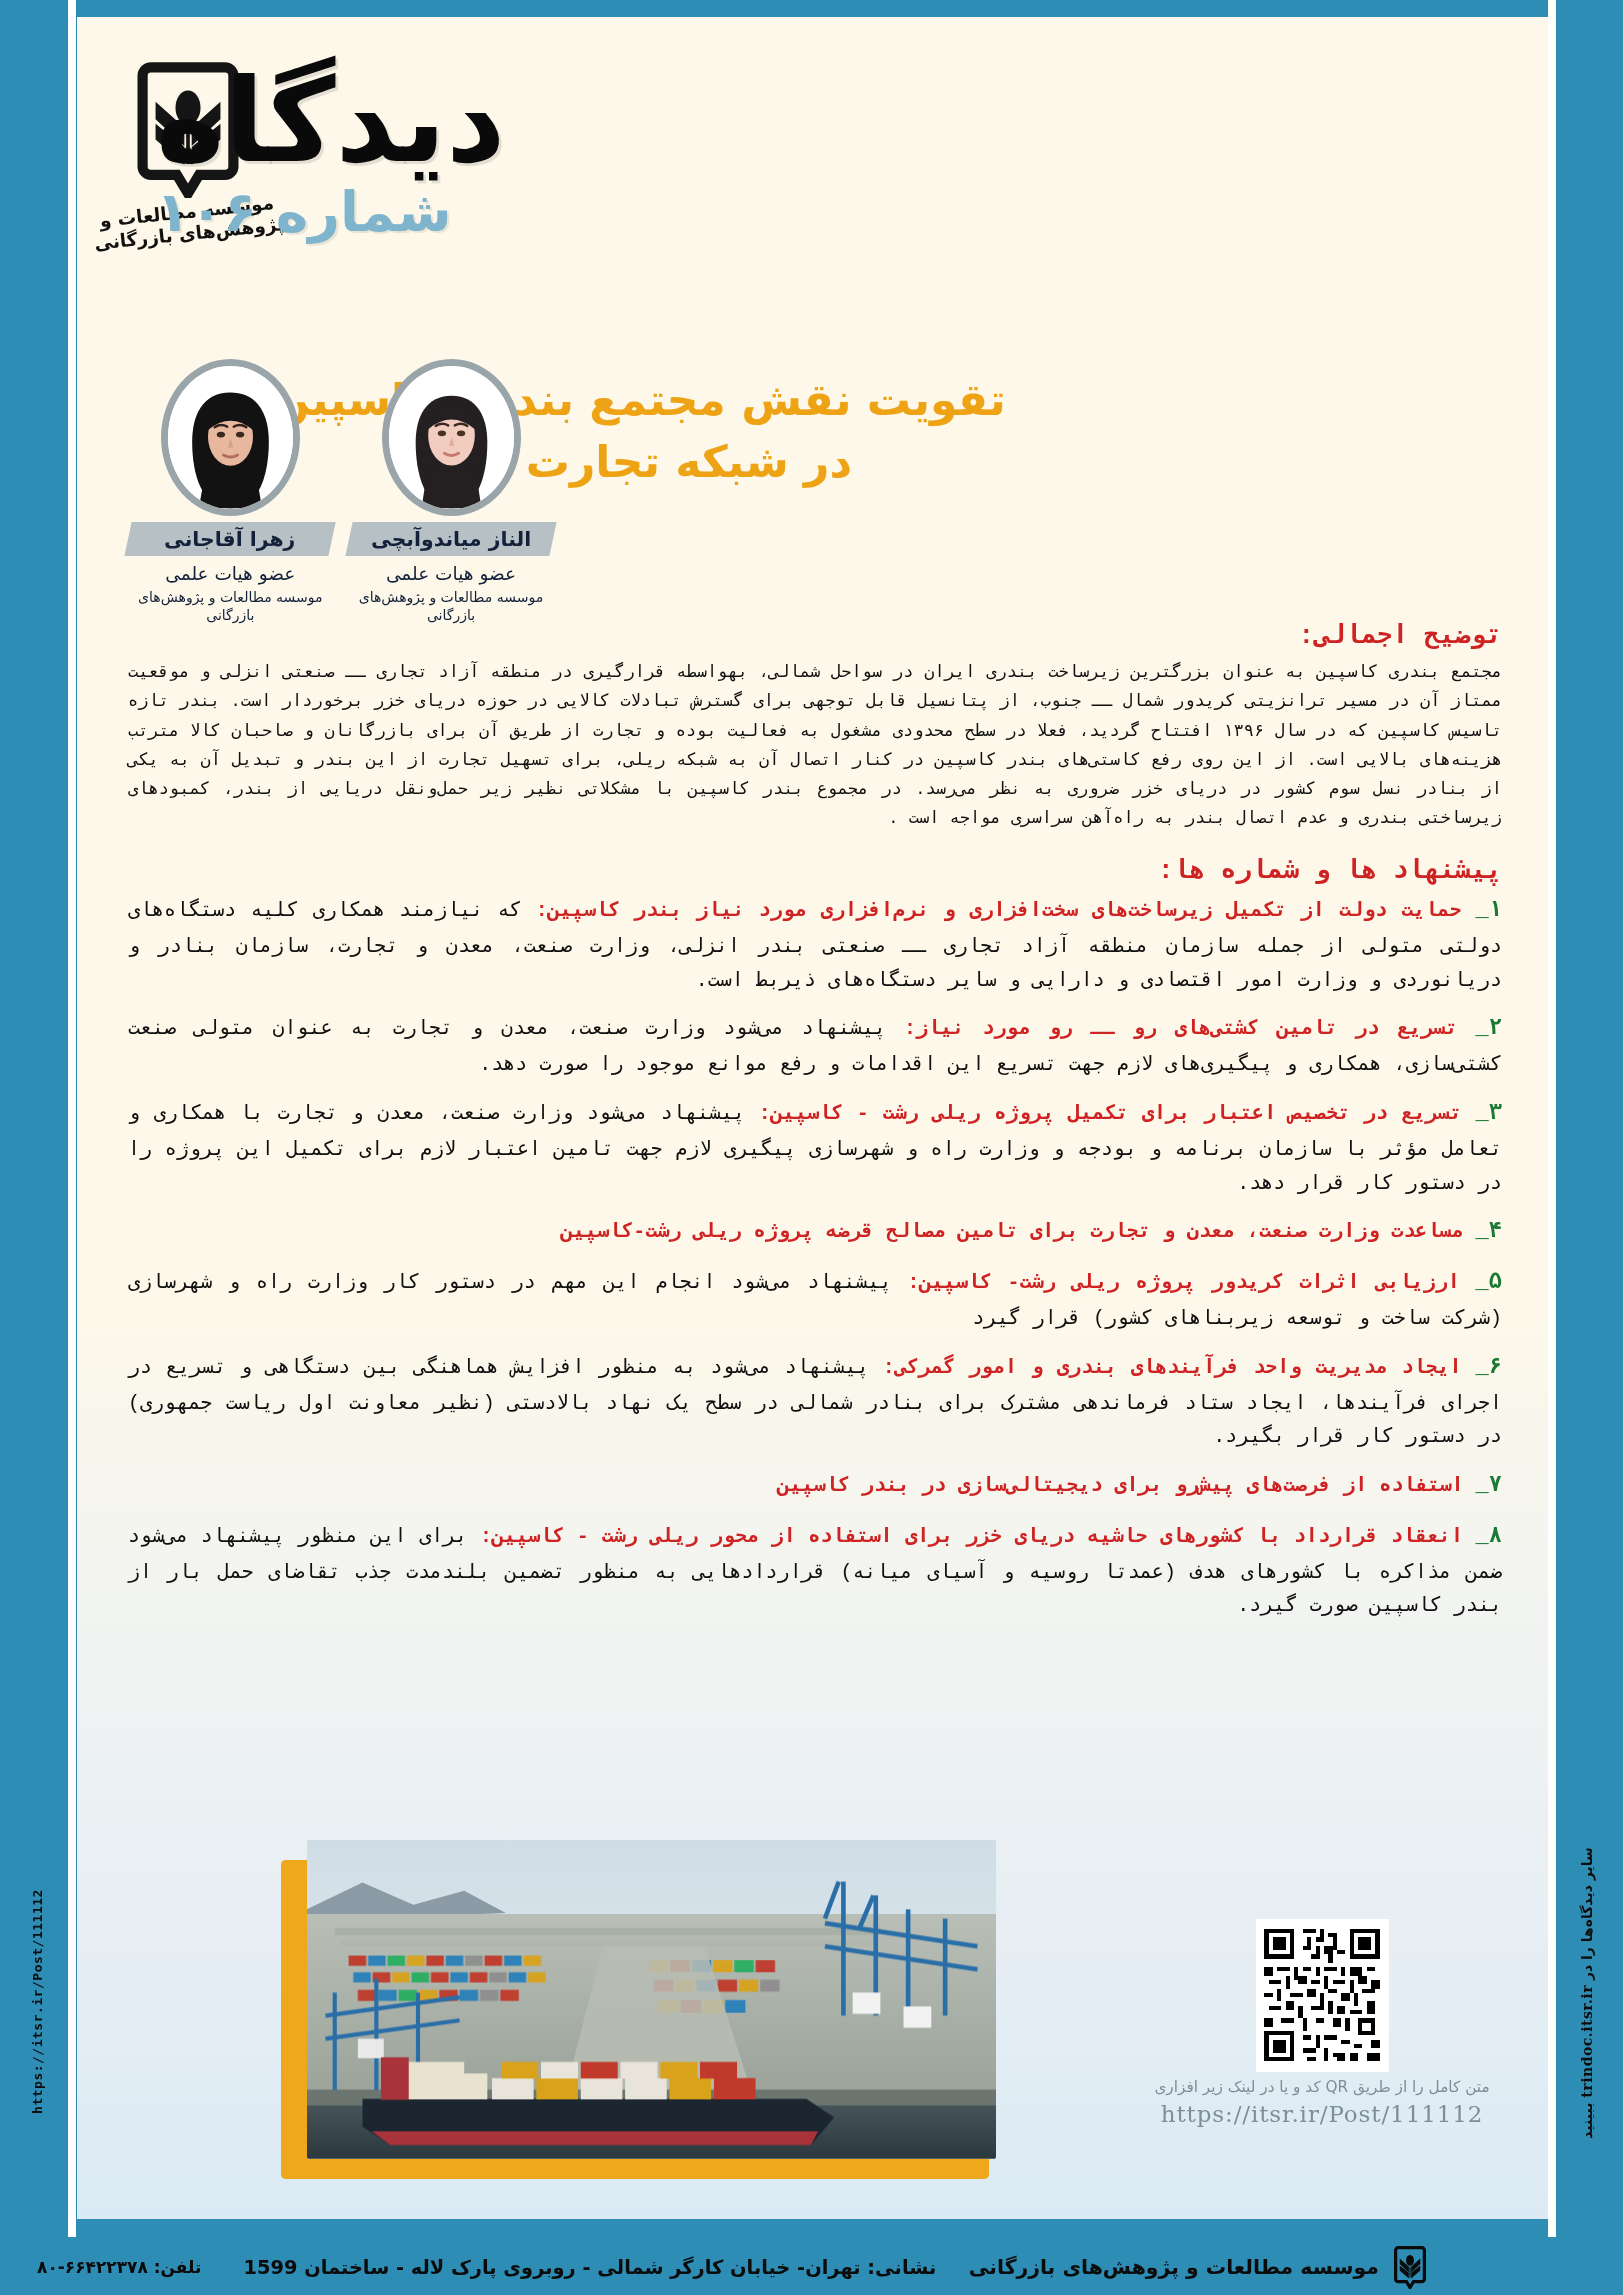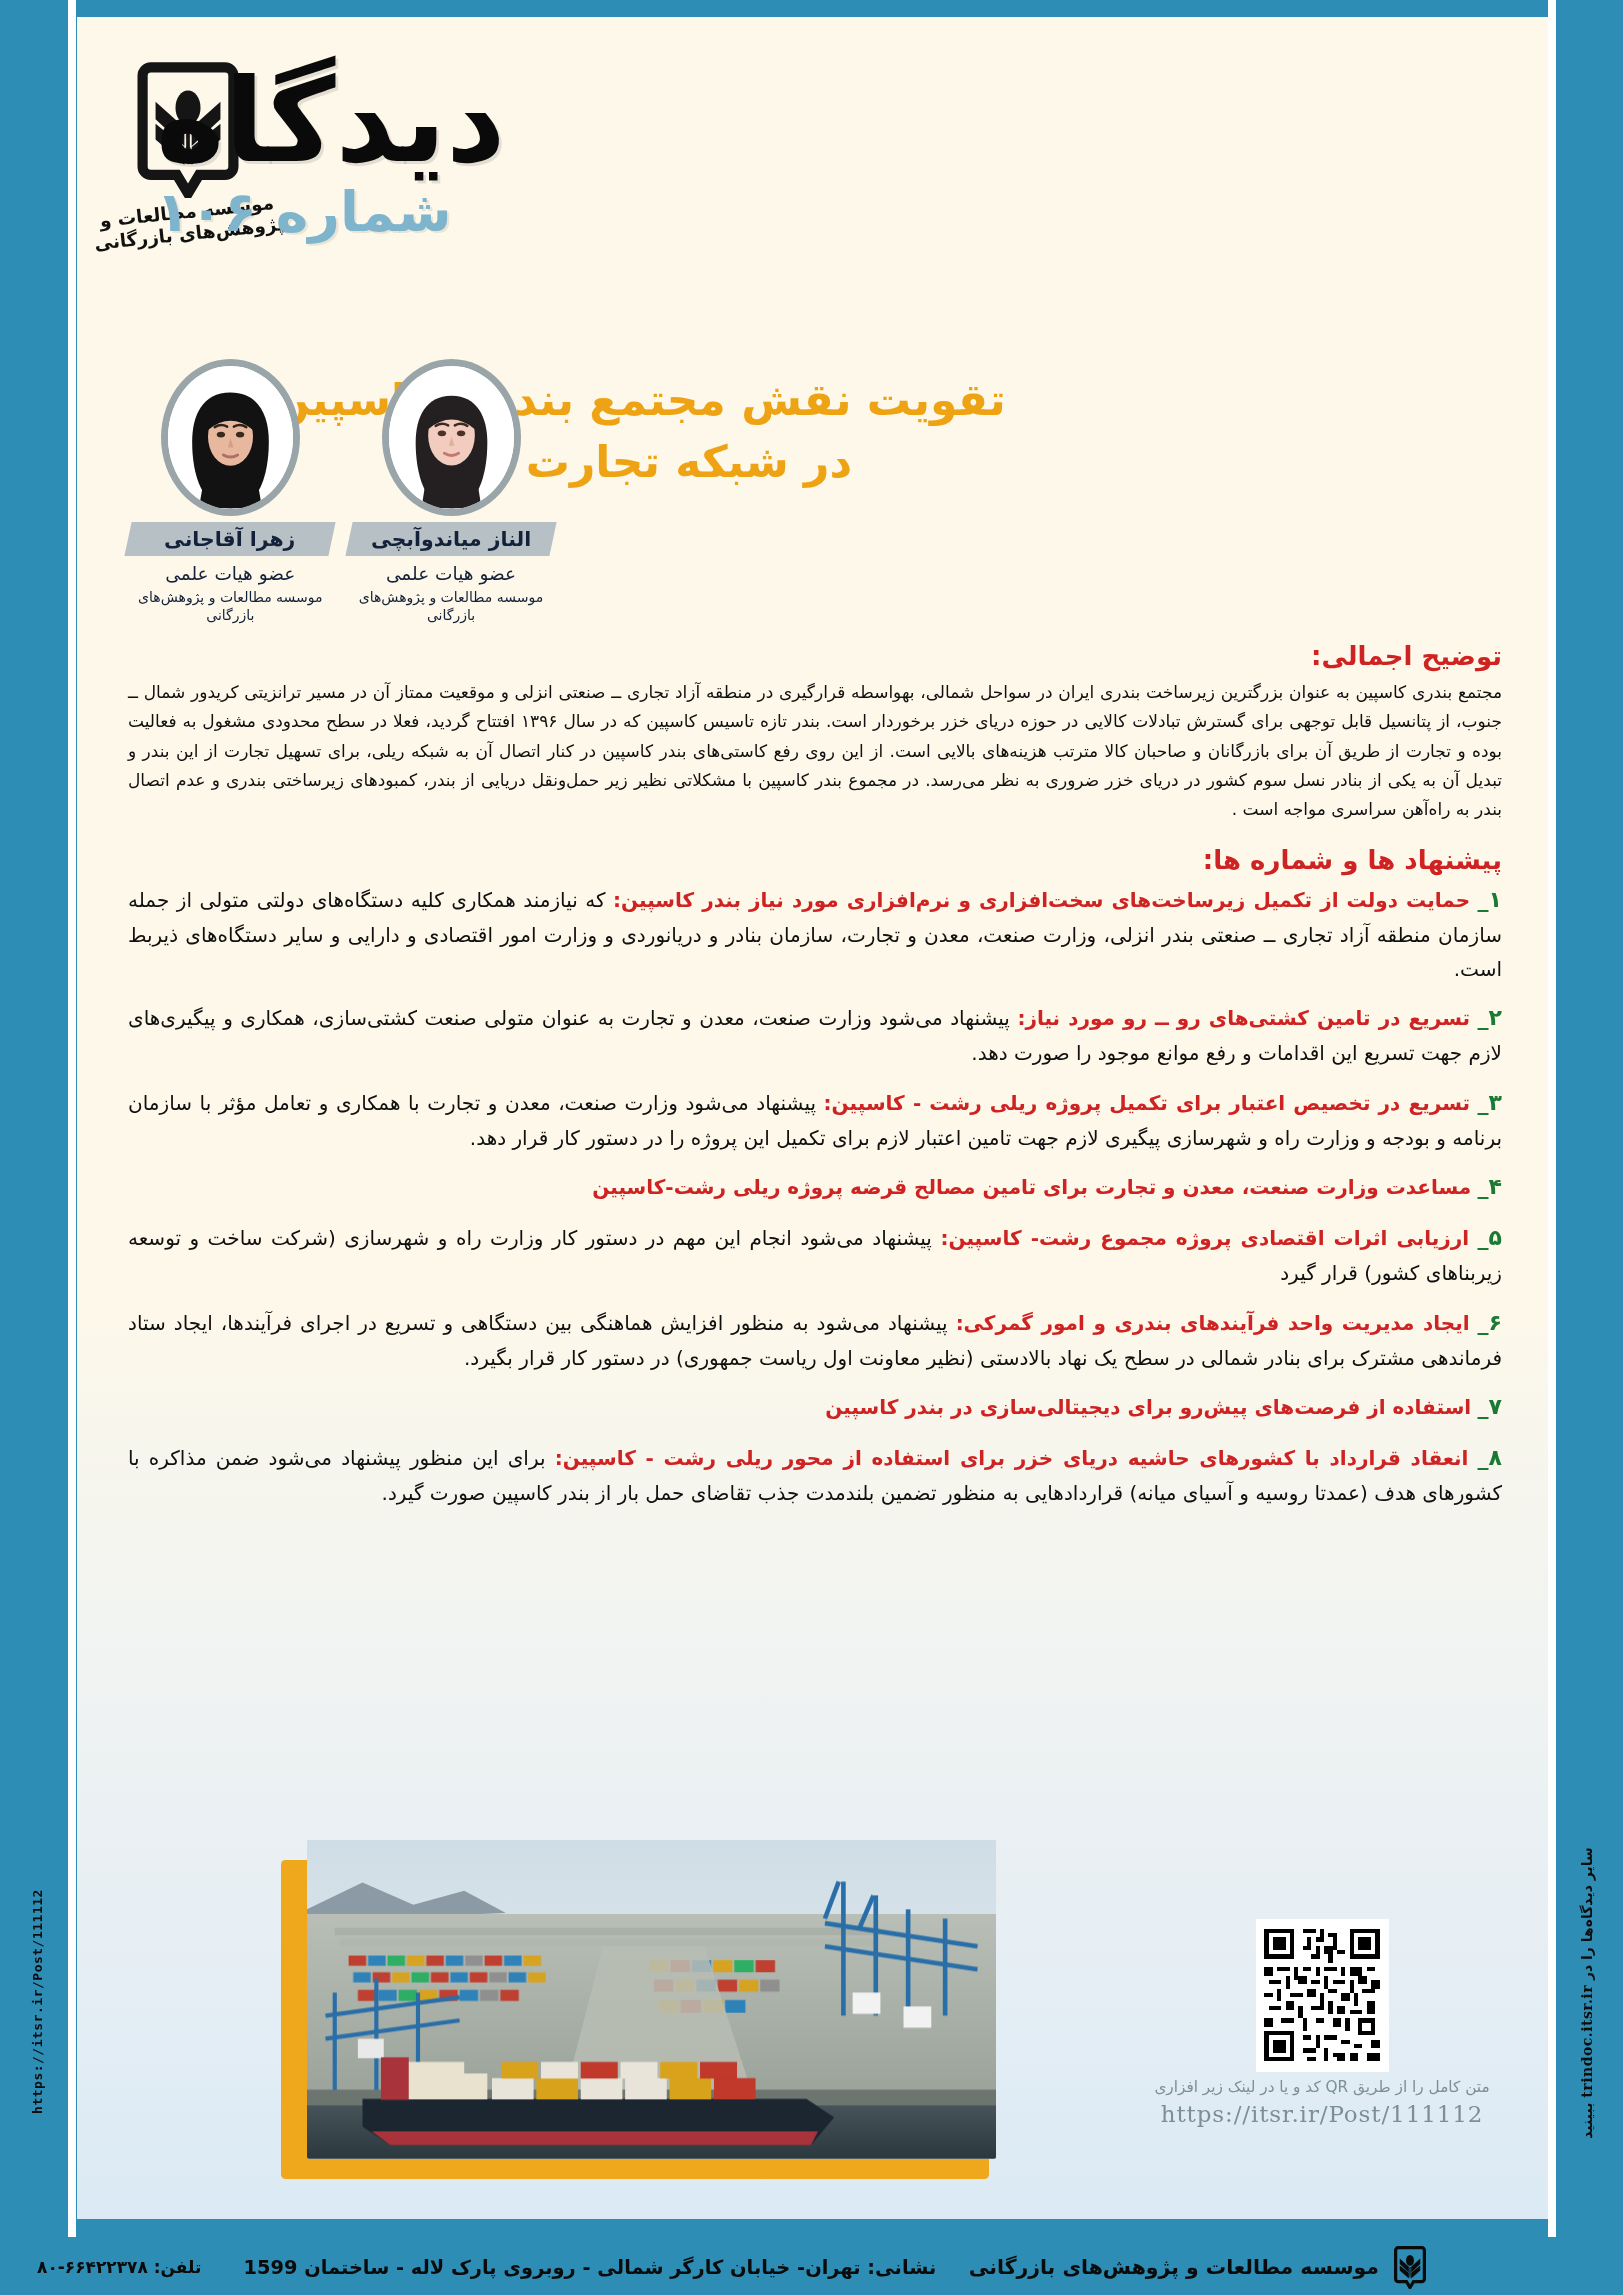--- a/index.html
+++ b/index.html
@@ -125,23 +125,23 @@
   .author-name span { display: inline-block; transform: skewX(12deg); }
   .author-role { margin-top: 5.6px; font-size: 18.5px; color: #14213a; line-height: 1.25; }
   .author-affil { margin-top: 2.8px; font-size: 14px; color: #14213a; line-height: 1.3; }
 
   
   .section-head {
     font-size: 26px; font-weight: bold; color: #cf2222;
     margin-bottom: 7.4px;
   }
   #body {
-    position: absolute; left: 51px; top: 624px;
+    position: absolute; left: 51px; top: 602px;
     width: 1374px;
-    direction: rtl; text-align: justify;
+    direction: rtl; text-align: justify; font-family: Liberation Mono, monospace;
   }
   .para {
     font-size: 17px; color: #101010; line-height: 1.72;
     text-align: justify; text-justify: inter-word;
   }
   #summary-block { margin-bottom: 20.4px; }
   #recs-intro { font-size: 20.4px; color: #101010; line-height: 1.7; margin-bottom: 18.5px; }
 
   .rec {
     font-size: 20px; color: #101010; line-height: 1.68;
@@ -311,21 +311,21 @@
         </div>
 
         <div class="rec">
           <span class="rec-num">۴</span><span class="rec-num">_</span>
           <span class="rec-lead">مساعدت وزارت صنعت، معدن و تجارت برای تامین مصالح قرضه پروژه ریلی رشت-کاسپین</span>
           <span></span>
         </div>
 
         <div class="rec">
           <span class="rec-num">۵</span><span class="rec-num">_</span>
-          <span class="rec-lead">ارزیابی اثرات اقتصادی پروژه مجموع رشت- کاسپین:</span>
+          <span class="rec-lead">ارزیابی اثرات کریدور پروژه ریلی رشت- کاسپین:</span>
           <span>پیشنهاد می‌شود انجام این مهم در دستور کار وزارت راه و شهرسازی (شرکت ساخت و توسعه زیربناهای کشور) قرار گیرد</span>
         </div>
 
         <div class="rec">
           <span class="rec-num">۶</span><span class="rec-num">_</span>
           <span class="rec-lead">ایجاد مدیریت واحد فرآیندهای بندری و امور گمرکی:</span>
           <span>پیشنهاد می‌شود به منظور افزایش هماهنگی بین دستگاهی و تسریع در اجرای فرآیندها، ایجاد ستاد فرماندهی مشترک برای بنادر شمالی در سطح یک نهاد بالادستی (نظیر معاونت اول ریاست جمهوری) در دستور کار قرار بگیرد.</span>
         </div>
 
         <div class="rec">

